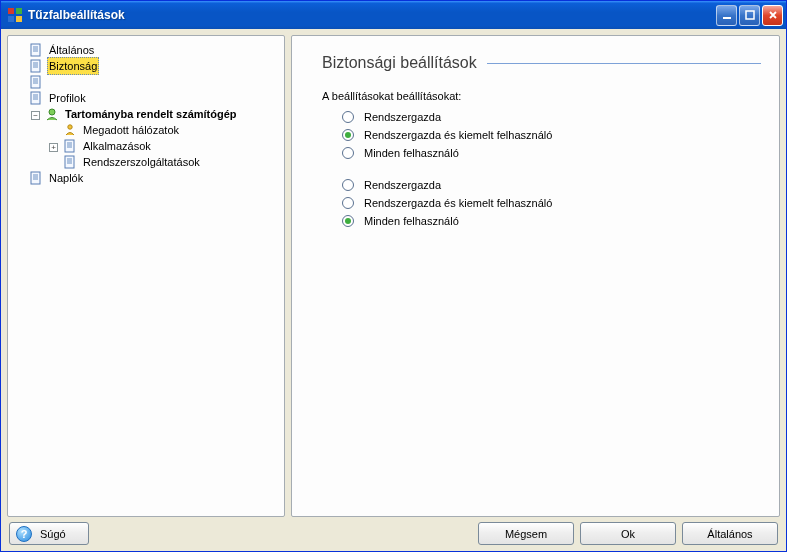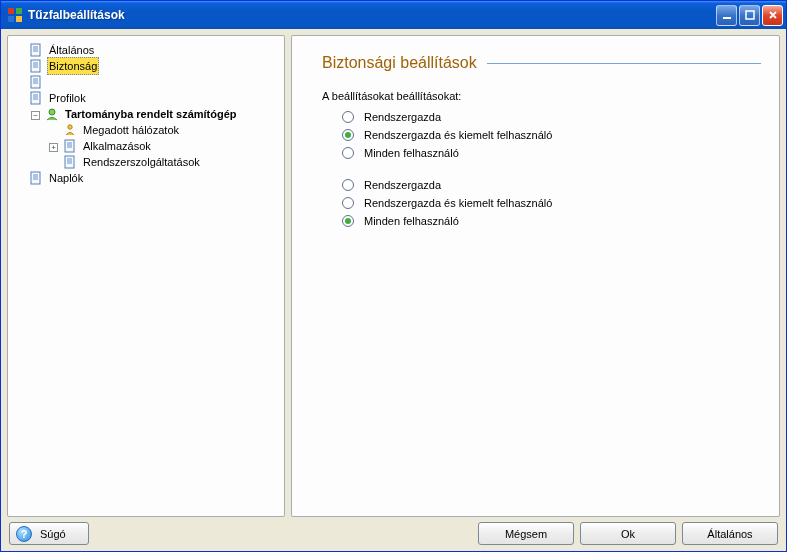--- a/index.html
+++ b/index.html
@@ -58,21 +58,21 @@
   .tree ul ul { padding-left: 16px; }
   .tree ul ul ul { padding-left: 18px; }
 
   
   .doc-icon rect { fill:#f4f8ff; stroke:#5b7fb4; }
   .doc-icon line { stroke:#6b8fc0; }
 
   
   .heading-row { display:flex; align-items:center; gap:10px; margin-bottom: 18px; }
   .heading {
-    color: #a16207; font-size: 16px; font-weight: normal;
+    color: #404040; font-size: 16px; font-weight: normal;
   }
   .heading-line { flex:1; height:1px; background:#7da2d8; }
 
   .group-label { color:#000; margin: 6px 0 6px 0; }
   .radio-group { margin: 0 0 14px 20px; }
   .radio-row { display:flex; align-items:center; gap:10px; height:18px; }
   .radio {
     width:12px; height:12px; border-radius:50%; border:1px solid #5a7190;
     display:inline-flex; align-items:center; justify-content:center; background:#fff;
   }

